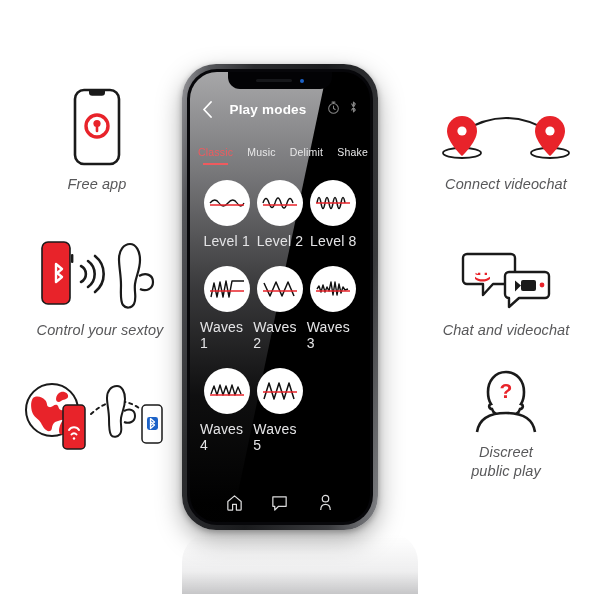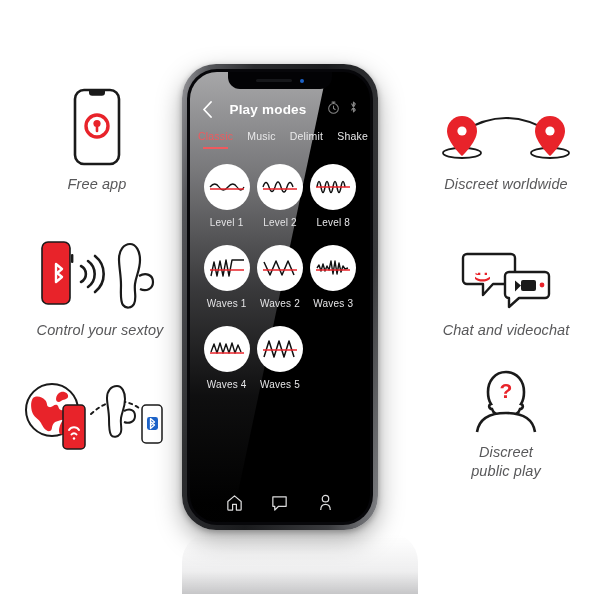--- a/index.html
+++ b/index.html
@@ -66,42 +66,42 @@
   }
   #back-btn{width:20px;color:#fff;display:flex;align-items:center;cursor:pointer;}
   #app-title{
     flex:1;text-align:center;color:#fff;font-size:13.5px;font-weight:bold;letter-spacing:.2px;
   }
   .hdr-icons{display:flex;align-items:center;gap:9px;width:44px;justify-content:flex-end;}
   .hdr-icons svg{opacity:.52;}
 
   
   #tabs{
-    position:relative;z-index:4;display:flex;padding:0 8px;box-sizing:border-box;margin-top:2px;gap:14px;
+    position:relative;z-index:4;display:flex;padding:0 8px;box-sizing:border-box;margin-top:18px;gap:14px;
   }
   .tab{
     flex:1;text-align:center;font-size:10.5px;color:#e9e9ea;padding-bottom:7px;
     position:relative;cursor:pointer;letter-spacing:.2px;
   }
   .tab.active{color:#ef5a5e;}
   .tab.active::after{
     content:"";position:absolute;left:14%;right:14%;bottom:0;height:1.6px;background:#ef5a5e;
   }
 
   
   #mode-grid{
     position:relative;z-index:4;display:grid;grid-template-columns:repeat(3,1fr);
     row-gap:17px;padding:15px 10px 0;box-sizing:border-box;
   }
   .mode{display:flex;flex-direction:column;align-items:center;cursor:pointer;}
   .mode .disc{
     width:46px;height:46px;border-radius:50%;background:#fff;
     display:flex;align-items:center;justify-content:center;overflow:hidden;
   }
-  .mode .mlabel{margin-top:7px;font-size:10px;color:#e4e4e6;letter-spacing:.2px;}
+  .mode .mlabel{margin-top:7px;font-size:14px;color:#e4e4e6;letter-spacing:.2px;}
 
   
   #bottom-nav{
     position:absolute;left:0;right:0;bottom:10px;z-index:4;
     display:flex;align-items:center;justify-content:space-around;padding:0 22px;box-sizing:border-box;
   }
   #bottom-nav .nav-item{cursor:pointer;display:flex;align-items:center;justify-content:center;}
 
   
   #reflection{
@@ -177,21 +177,21 @@
       <svg width="140" height="56" viewBox="0 0 140 56">
         <path d="M26 22 q44 -28 88 0" fill="none" stroke="#1a1a1a" stroke-width="2" stroke-linecap="round"></path>
         <ellipse cx="26" cy="43" rx="19" ry="5" fill="#fff" stroke="#1a1a1a" stroke-width="1.8"></ellipse>
         <ellipse cx="114" cy="43" rx="19" ry="5" fill="#fff" stroke="#1a1a1a" stroke-width="1.8"></ellipse>
         <path d="M26 6 a15 15 0 0 1 15 15 c0 11 -15 25 -15 25 S11 32 11 21 A15 15 0 0 1 26 6 z" fill="#E8232A"></path>
         <circle cx="26" cy="21" r="4.6" fill="#fff"></circle>
         <path d="M114 6 a15 15 0 0 1 15 15 c0 11 -15 25 -15 25 S99 32 99 21 A15 15 0 0 1 114 6 z" fill="#E8232A"></path>
         <circle cx="114" cy="21" r="4.6" fill="#fff"></circle>
       </svg>
     </div>
-    <div class="cap">Discreet worldwide</div>
+    <div class="cap">Connect videochat</div>
   </div>
 
   <div class="feature" id="f-chat">
     <div class="art">
       <svg width="106" height="62" viewBox="0 0 106 62">
         <path d="M14 4 h44 a4 4 0 0 1 4 4 v22 a4 4 0 0 1 -4 4 h-18 l-10 11 v-11 h-16 a4 4 0 0 1 -4 -4 v-22 a4 4 0 0 1 4 -4 z" fill="#fff" stroke="#1a1a1a" stroke-width="2.4" stroke-linejoin="round"></path>
         <text x="30" y="26" font-family="'Liberation Sans', sans-serif" font-size="17" font-weight="bold" fill="#E8232A" transform="rotate(90 30 21)">;)</text>
         <path d="M56 22 h36 a4 4 0 0 1 4 4 v18 a4 4 0 0 1 -4 4 h-26 l-10 9 v-9 h-0 a4 4 0 0 1 -4 -4 v-18 a4 4 0 0 1 4 -4 z" fill="#fff" stroke="#1a1a1a" stroke-width="2.4" stroke-linejoin="round"></path>
         <rect x="68" y="30" width="15" height="11" rx="2" fill="#1a1a1a"></rect>
         <path d="M68 35.5 l-6 -5 v11 z" fill="#1a1a1a"></path>

